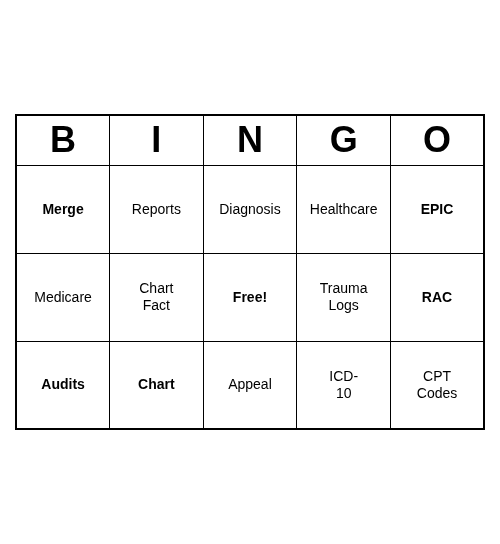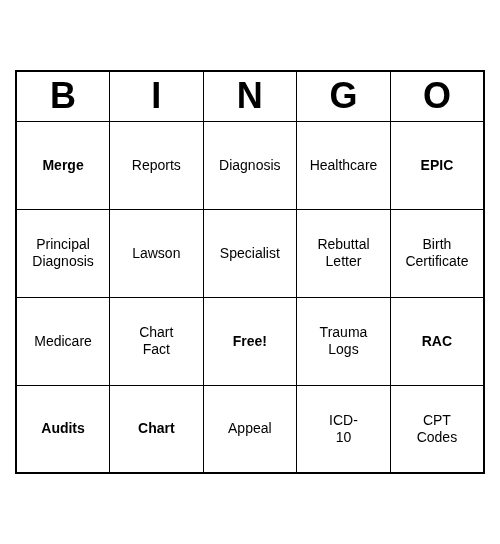--- a/index.html
+++ b/index.html
@@ -78,27 +78,20 @@
     <tbody>
 
       <tr>
         <td class="cell-large">Merge</td>
         <td class="cell-medium">Reports</td>
         <td>Diagnosis</td>
         <td class="cell-small">Healthcare</td>
         <td class="cell-xlarge">EPIC</td>
       </tr>
 
-      <tr>
-        <td class="cell-small">Principal<br>Diagnosis</td>
-        <td class="cell-medium">Lawson</td>
-        <td>Specialist</td>
-        <td class="cell-small">Rebuttal<br>Letter</td>
-        <td class="cell-small">Birth<br>Certificate</td>
-      </tr>
 
       <tr>
         <td>Medicare</td>
         <td class="cell-medium">Chart<br>Fact</td>
         <td class="cell-free">Free!</td>
         <td class="cell-small">Trauma<br>Logs</td>
         <td class="cell-xlarge">RAC</td>
       </tr>
 
       <tr>

